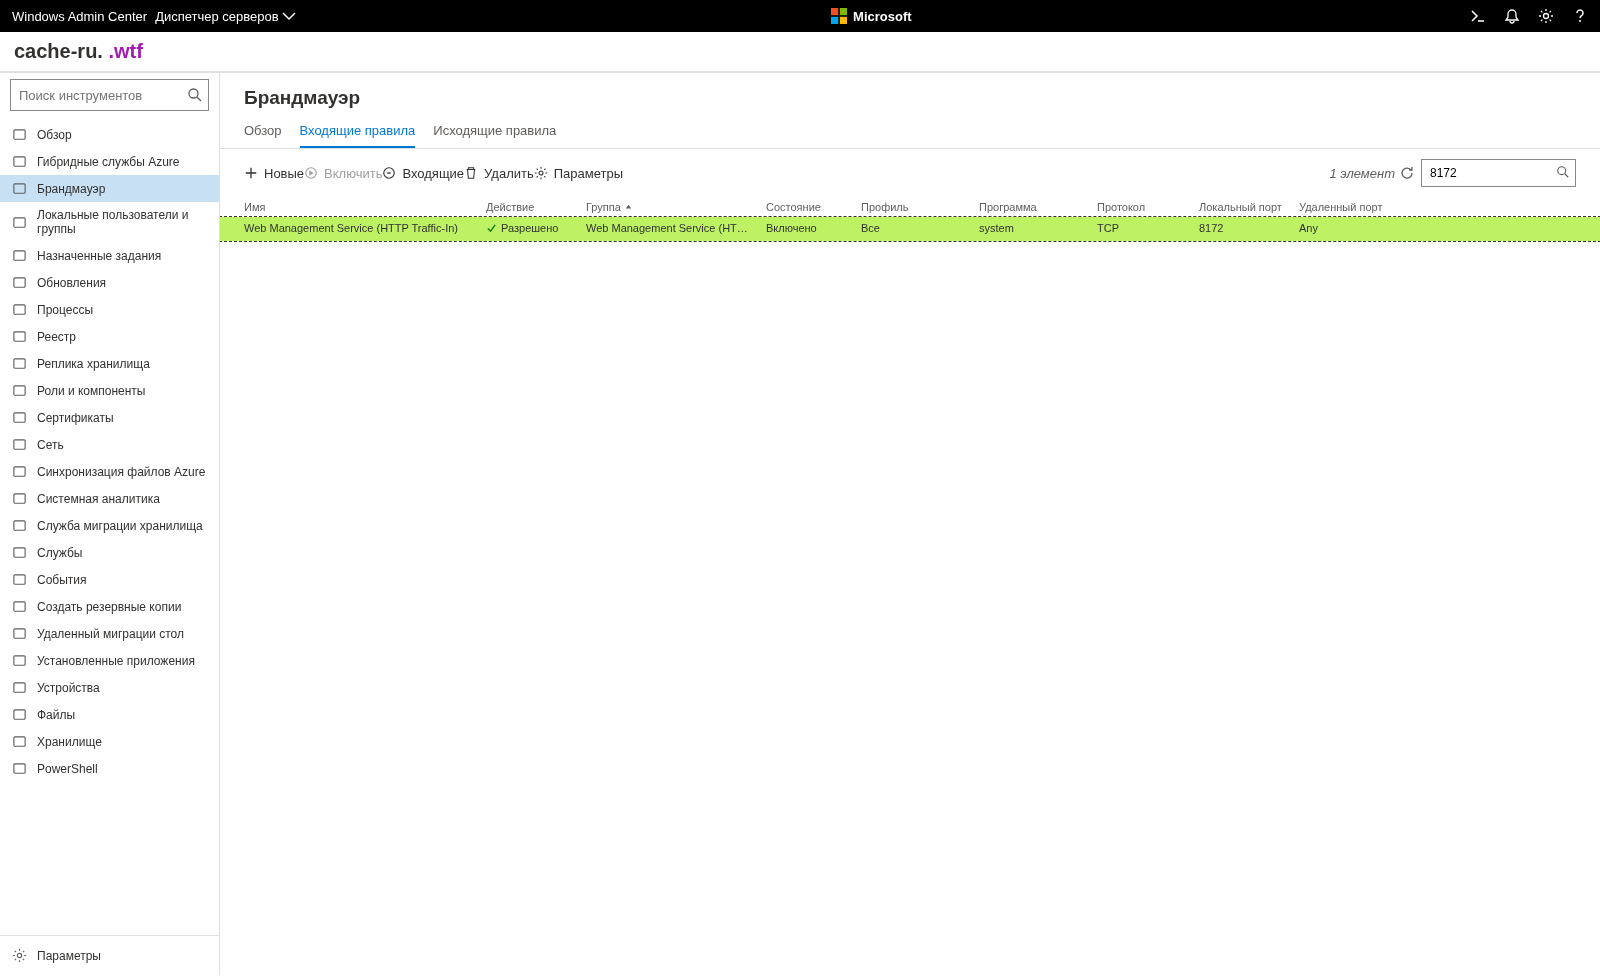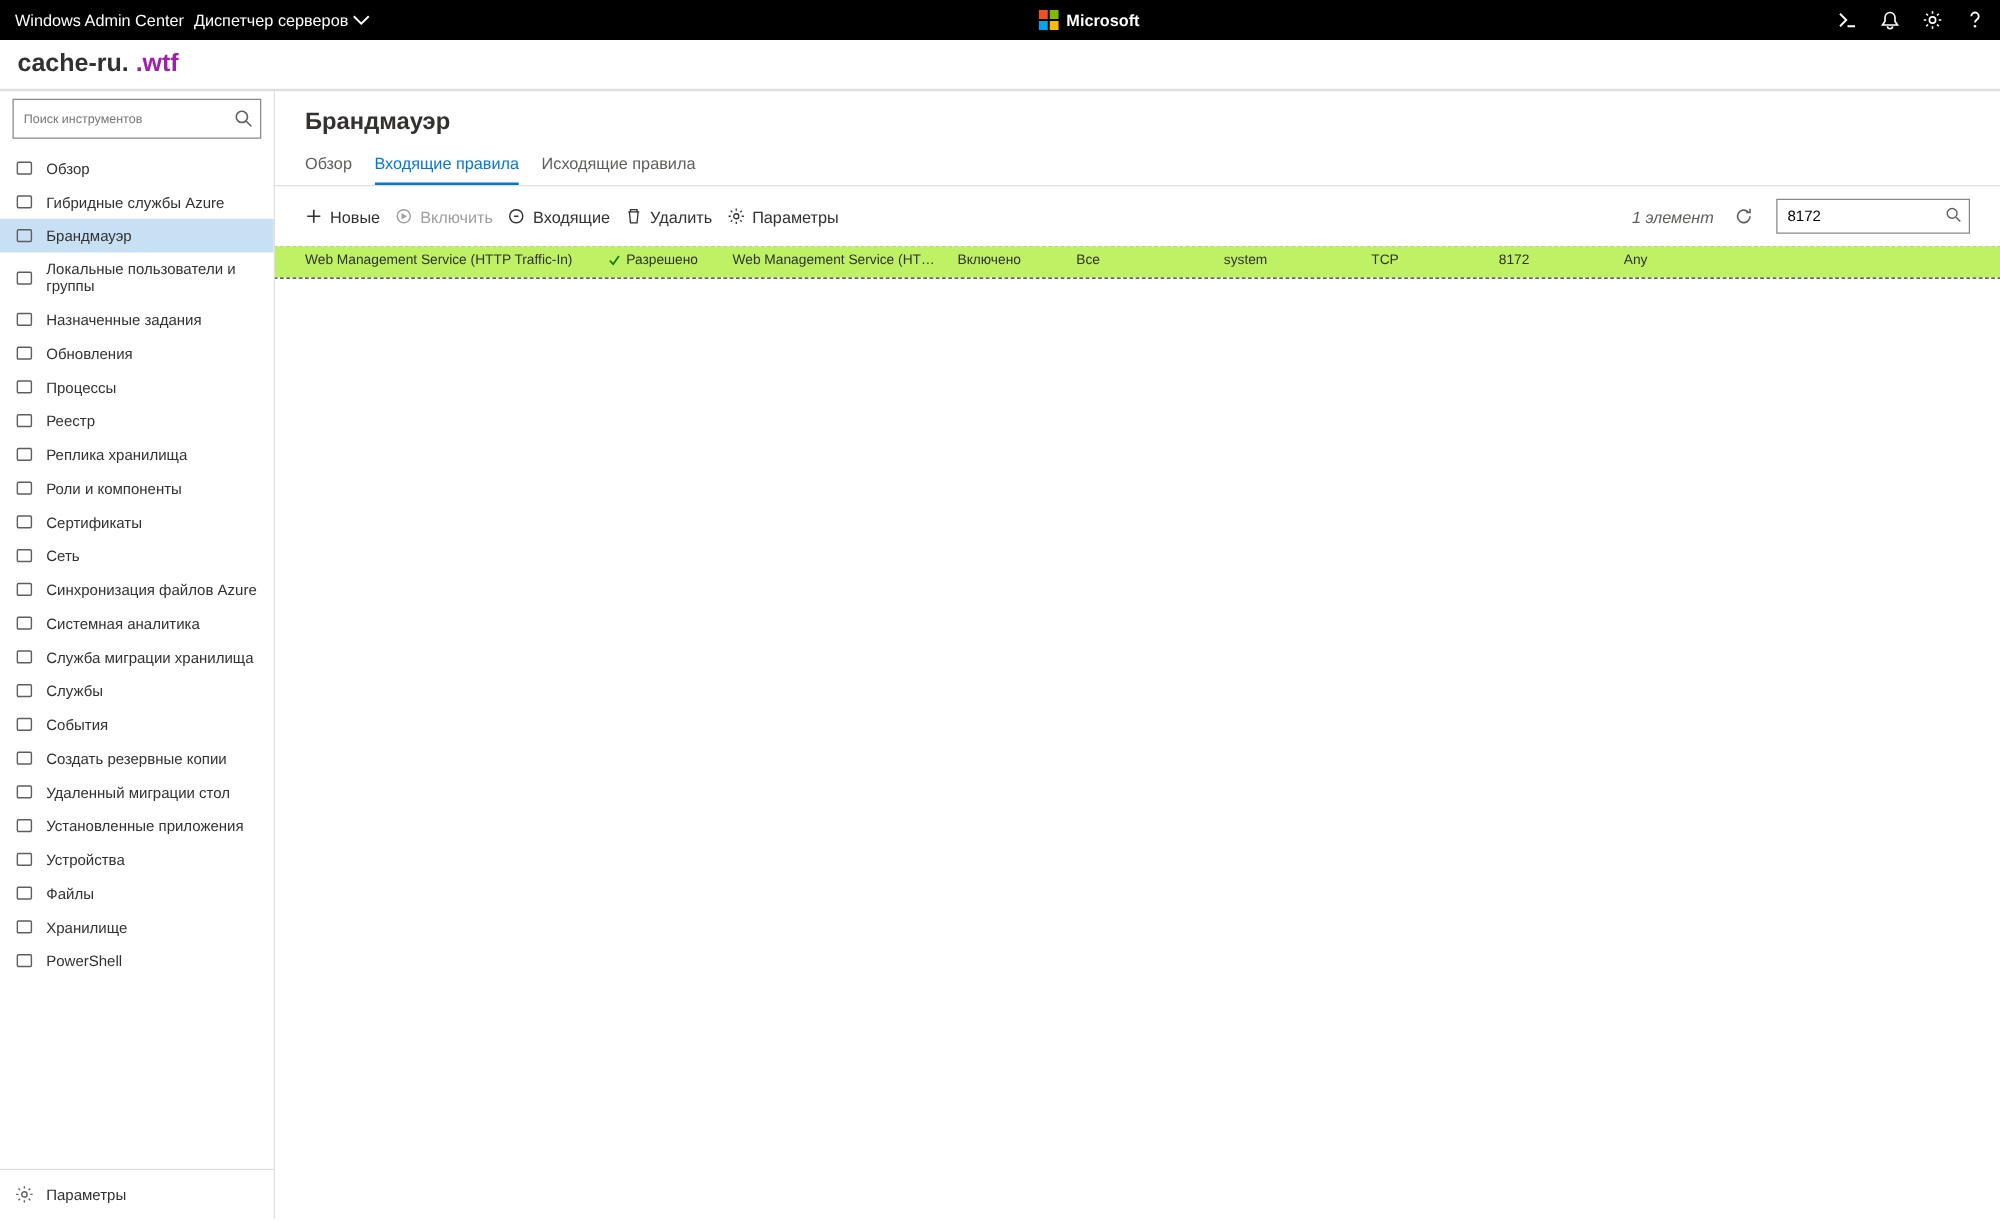--- a/index.html
+++ b/index.html
@@ -16,34 +16,34 @@
 .server-bar .part1{color:#323130}
 .server-bar .part2{color:#dcdcdc}
 .server-bar .part3{color:#a21caf}
 .body-wrap{display:flex;height:calc(100% - 32px - 42px);border-top:1px solid #e1dfdd}
 .sidebar{width:220px;border-right:1px solid #e1dfdd;display:flex;flex-direction:column}
 .side-hdr{display:flex;align-items:center;justify-content:space-between;padding:10px 12px 6px 12px}
 .side-hdr h2{font-size:17px;font-weight:600}
 .side-hdr .chev{width:14px;height:14px;color:#605e5c}
 .search-wrap{padding:6px 10px}
 .search-box{position:relative}
-.search-box input{width:100%;height:32px;border:1px solid #8a8886;padding:0 28px 0 8px;font-size:10px;outline:none}
+.search-box input{width:100%;height:32px;border:1px solid #8a8886;padding:0 28px 0 8px;font-size:13px;outline:none}
 .search-box .sicon{position:absolute;right:6px;top:8px;width:16px;height:16px;color:#605e5c}
 .nav{flex:1;overflow:auto;padding-top:4px}
 .nav-item{display:flex;align-items:center;gap:10px;padding:6px 12px;font-size:12px;color:#323130;cursor:pointer}
 .nav-item.active{background:#c7e0f4}
 .nav-item .nicon{width:15px;height:15px;color:#605e5c;flex-shrink:0}
 .side-foot{border-top:1px solid #e1dfdd;padding:6px 0}
 .main{flex:1;display:flex;flex-direction:column;overflow:hidden}
 .main-hdr{padding:14px 24px 0 24px}
 .main-hdr h1{font-size:19px;font-weight:600}
 .tabs{display:flex;gap:18px;padding:14px 24px 0 24px;border-bottom:1px solid #e1dfdd}
 .tab{font-size:13px;padding-bottom:8px;color:#605e5c;cursor:pointer;border-bottom:2px solid transparent}
 .tab.active{color:#0078d4;border-bottom-color:#0078d4}
-.toolbar{display:flex;align-items:center;padding:10px 24px;gap:12px;font-size:13px}
+.toolbar{display:flex;align-items:center;padding:10px 24px;gap:0;font-size:13px}
 .tbtn{display:flex;align-items:center;gap:6px;cursor:pointer;color:#323130}
 .tbtn.disabled{color:#a19f9d}
 .tbtn .ticon{width:14px;height:14px}
 .toolbar .spacer{flex:1}
 .count{color:#605e5c;font-style:italic;margin-right:4px}
 .refresh{width:16px;height:16px;color:#605e5c;cursor:pointer}
 .filter-box{position:relative;width:155px;margin-left:6px}
 .filter-box input{width:100%;height:28px;border:1px solid #8a8886;padding:0 26px 0 8px;font-size:12px;outline:none}
 .filter-box .sicon{position:absolute;right:6px;top:6px;width:14px;height:14px;color:#605e5c}
 .grid{flex:1;overflow:auto}
@@ -329,20 +329,38 @@
         </svg>
       <div class="filter-box">
         <input type="text" value="8172" style="">
         <svg class="sicon" viewBox="0 0 16 16">
             <circle cx="6.5" cy="6.5" r="4.5" fill="none" stroke="currentColor" stroke-width="1.3"></circle>
             <path d="M10 10l4 4" stroke="currentColor" stroke-width="1.3"></path>
           </svg>
       </div>
     </div>
     <div class="grid">
+      <div class="ghead">
+        <div class="gcell first c-name">Имя</div>
+        <div class="gcell c-action">Действие</div>
+        <div class="gcell c-group">
+          <span class="sort">
+              <span>Группа</span>
+              <svg viewBox="0 0 10 10">
+                <path d="M5 2l3 4H2z" fill="currentColor"></path>
+              </svg>
+            </span>
+        </div>
+        <div class="gcell c-state">Состояние</div>
+        <div class="gcell c-profile">Профиль</div>
+        <div class="gcell c-program">Программа</div>
+        <div class="gcell c-proto">Протокол</div>
+        <div class="gcell c-lport">Локальный порт</div>
+        <div class="gcell c-rport">Удаленный порт</div>
+      </div>
       <div class="grow">
         <div class="gcell first c-name">Web Management Service (HTTP Traffic-In)</div>
         <div class="gcell c-action">
           <span class="chk">
               <svg viewBox="0 0 12 12">
                 <path d="M2 6l3 3 5-7" fill="none" stroke="currentColor" stroke-width="1.5"></path>
               </svg>
               <span>Разрешено</span>
             </span>
         </div>

